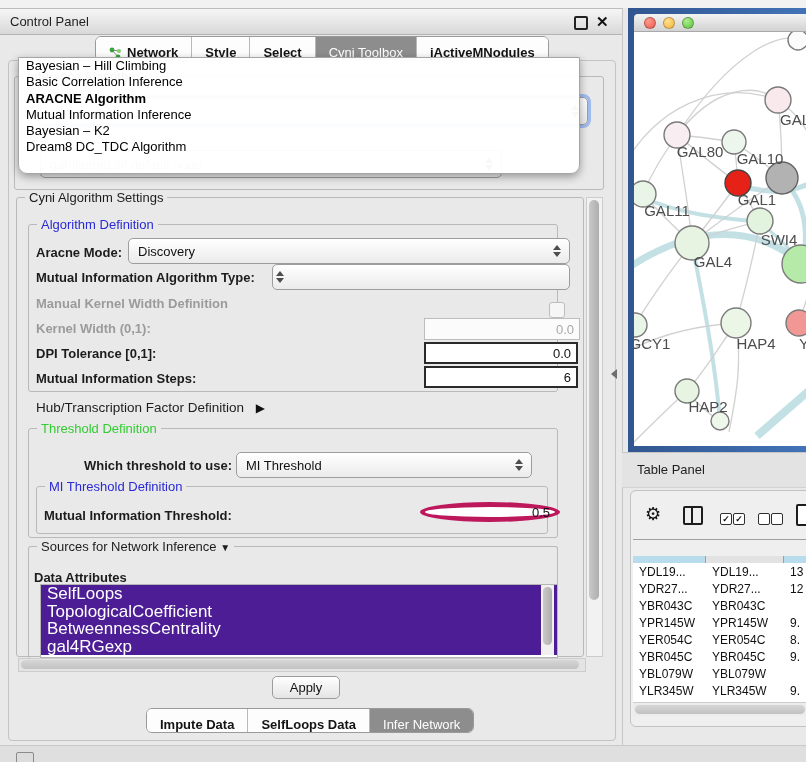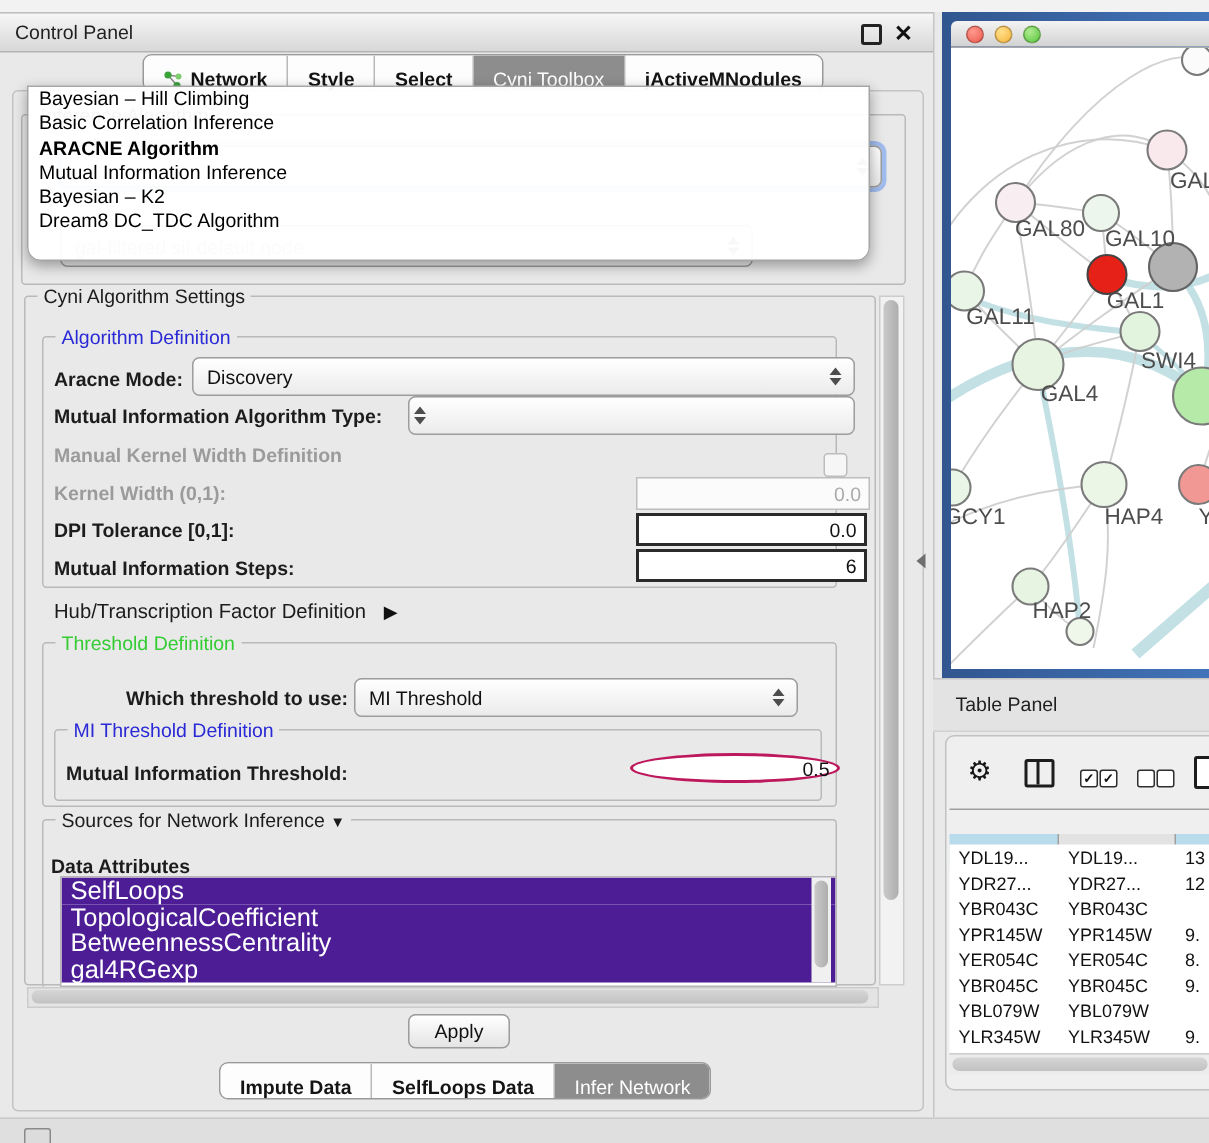--- a/index.html
+++ b/index.html
@@ -37,21 +37,21 @@
   .combo{position:absolute;background:linear-gradient(#ffffff,#ebebeb);border:1px solid #9d9d9d;
          border-radius:5px;display:flex;align-items:center;}
   .combo .txt{font-size:13px;color:#111;flex:1;padding-left:9px;white-space:nowrap;overflow:hidden;}
   .spin{width:14px;display:flex;flex-direction:column;align-items:center;gap:2px;margin-right:5px;}
   .spin i{display:block;width:0;height:0;border-left:4px solid transparent;border-right:4px solid transparent;}
   .spin .up{border-bottom:5px solid #4d4d4d;}
   .spin .dn{border-top:5px solid #4d4d4d;}
   .field{position:absolute;background:#fff;font-size:13px;color:#111;
          display:flex;align-items:center;justify-content:flex-end;padding:0 5px;}
   .field.heavy{border:2px solid #2a2a2a;}
-  .field.light{border:2px solid #be185d;}
+  .field.light{border:5px solid #be185d;}
   .field.dis{border:1px solid #bdbdbd;background:#fbfbfb;color:#a9a9a9;}
   #manual-kernel-cb{left:549px;top:294px;width:14px;height:14px;border:1px solid #bdbdbd;border-radius:3px;background:#f6f6f6;}
   
   #popup{left:18px;top:49px;width:560px;height:115px;background:rgba(255,255,255,0.96);
          border:1px solid #a5a5a5;border-radius:0 0 9px 9px;box-shadow:0 3px 9px rgba(0,0,0,0.35);z-index:50;}
   #popup .ph{height:16px;text-align:center;color:#bcbcbc;font-size:13px;line-height:15px;}
   #popup .pitem{font-size:13px;color:#000;line-height:16.3px;padding-left:7px;white-space:nowrap;}
   #popup .pitem.bold{font-weight:bold;}
   
   #focus-combo{box-shadow:0 0 0 3px rgba(100,150,240,0.55);}

